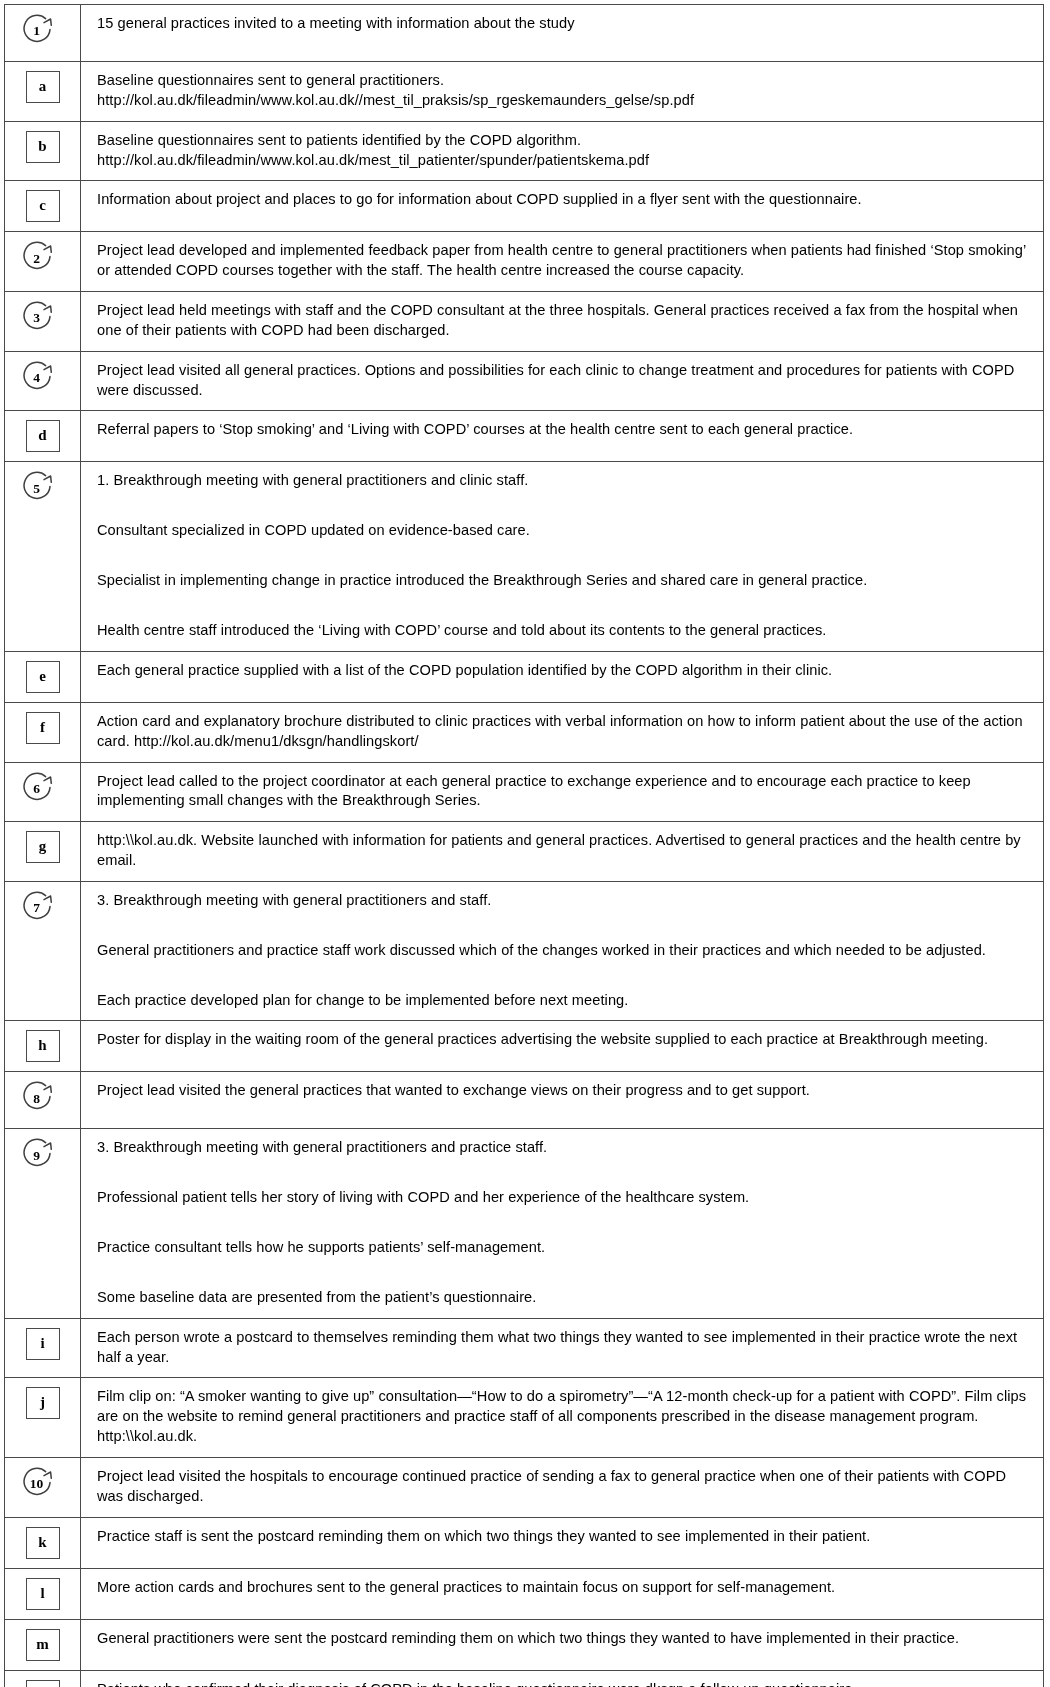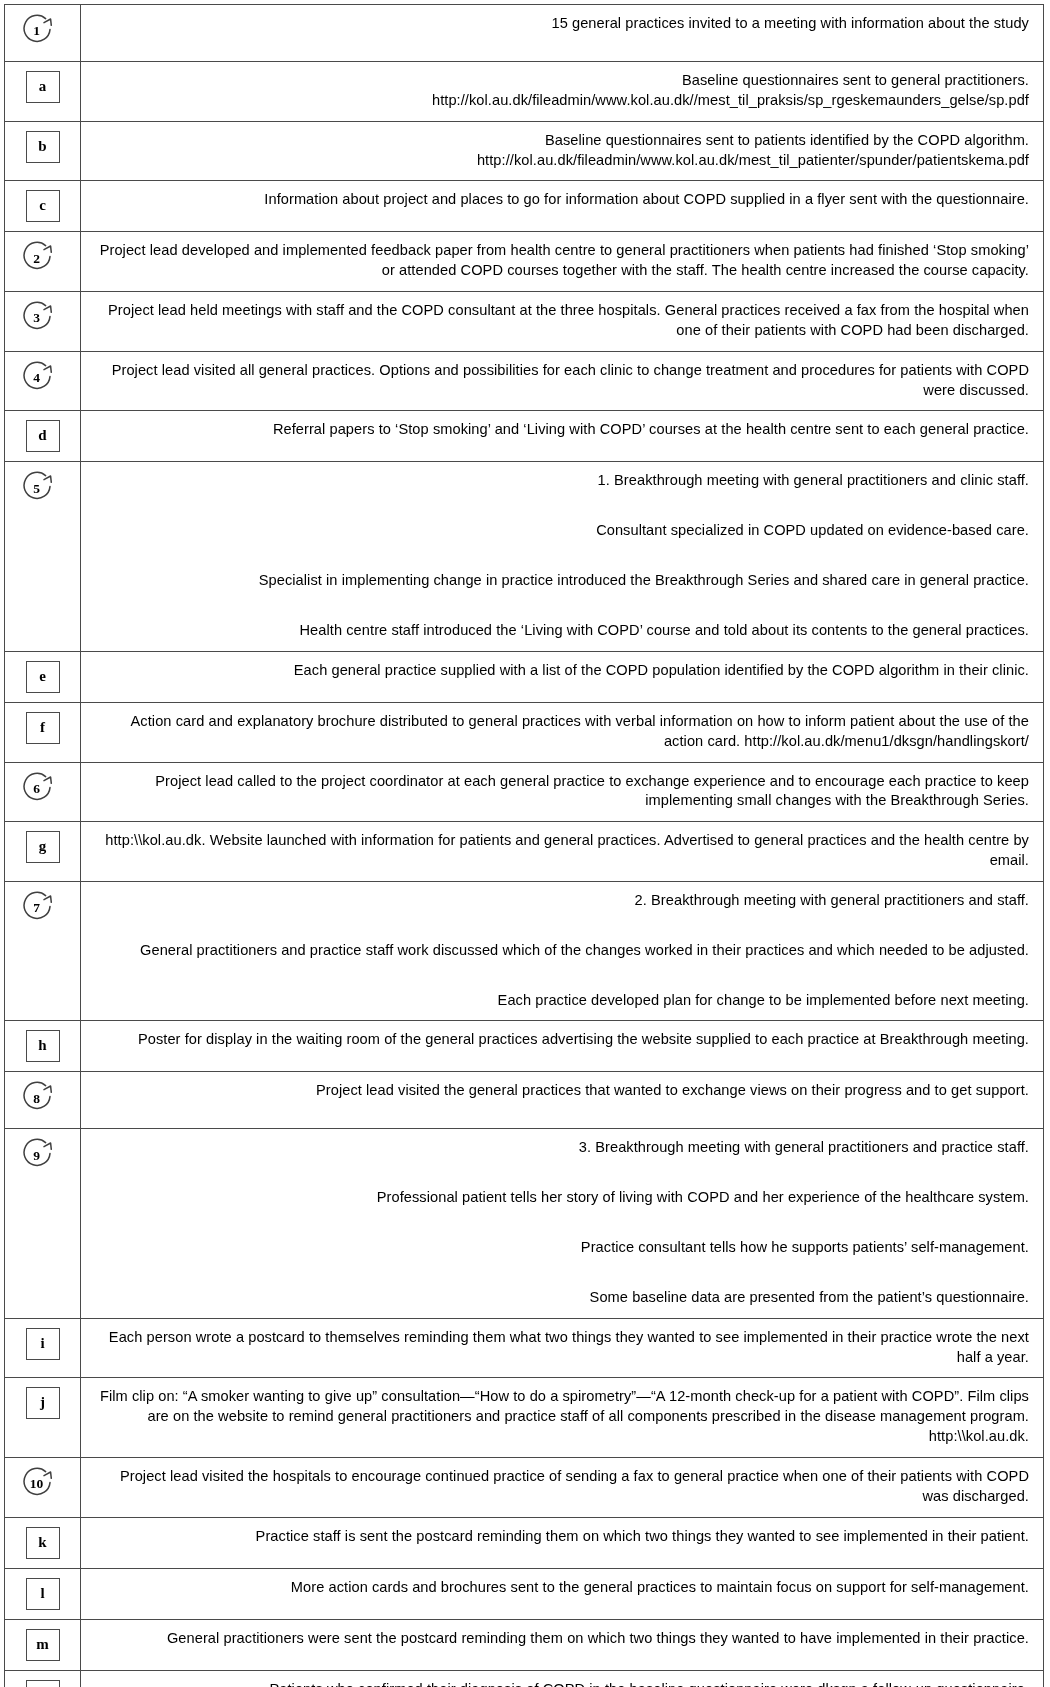--- a/index.html
+++ b/index.html
@@ -43,21 +43,20 @@
     vertical-align: top;
     padding: 9px 14px 10px 16px;
     box-sizing: border-box;
   }
   .para {
     font-size: 14.6px;
     line-height: 1.36;
     margin: 0 0 0 0;
     letter-spacing: 0.005em;
     word-break: break-word;
-    text-align: right;
   }
   .para + .para {
     margin-top: 30px;
   }
   
   .cycle-marker {
     display: inline-block;
     position: relative;
     width: 46px;
     height: 34px;
@@ -178,21 +177,21 @@
         </tr>
         <tr>
           <td class="marker-cell"><span class="letter-marker">e</span></td>
           <td class="text-cell">
             <p class="para">Each general practice supplied with a list of the COPD population identified by the COPD algorithm in their clinic.</p>
           </td>
         </tr>
         <tr>
           <td class="marker-cell"><span class="letter-marker">f</span></td>
           <td class="text-cell">
-            <p class="para">Action card and explanatory brochure distributed to general practices with verbal information on how to inform patient about the use of the action card. http://kol.au.dk/menu1/dksgn/handlingskort/</p>
+            <p class="para">Action card and explanatory brochure distributed to clinic practices with verbal information on how to inform patient about the use of the action card. http://kol.au.dk/menu1/dksgn/handlingskort/</p>
           </td>
         </tr>
         <tr>
           <td class="marker-cell"><span class="cycle-marker"><svg width="46" height="34" viewBox="0 0 46 34" aria-hidden="true">
                 <path d="M 25.6 4.6 A 13 13 0 1 0 30 15.6" fill="none" stroke="#3f3f3f" stroke-width="1.5" stroke-linecap="round"></path>
                 <path d="M 24.0 8.6 L 30.6 5.0 L 31.3 11.3" fill="none" stroke="#3f3f3f" stroke-width="1.5" stroke-linecap="round" stroke-linejoin="round"></path>
               </svg><span class="cycle-num">6</span></span></td>
           <td class="text-cell">
             <p class="para">Project lead called to the project coordinator at each general practice to exchange experience and to encourage each practice to keep implementing small changes with the Breakthrough Series.</p>
           </td>
@@ -202,21 +201,21 @@
           <td class="text-cell">
             <p class="para">http:\\kol.au.dk. Website launched with information for patients and general practices. Advertised to general practices and the health centre by email.</p>
           </td>
         </tr>
         <tr>
           <td class="marker-cell"><span class="cycle-marker"><svg width="46" height="34" viewBox="0 0 46 34" aria-hidden="true">
                 <path d="M 25.6 4.6 A 13 13 0 1 0 30 15.6" fill="none" stroke="#3f3f3f" stroke-width="1.5" stroke-linecap="round"></path>
                 <path d="M 24.0 8.6 L 30.6 5.0 L 31.3 11.3" fill="none" stroke="#3f3f3f" stroke-width="1.5" stroke-linecap="round" stroke-linejoin="round"></path>
               </svg><span class="cycle-num">7</span></span></td>
           <td class="text-cell">
-            <p class="para">2. Breakthrough meeting with general practitioners and staff.</p>
+            <p class="para">3. Breakthrough meeting with general practitioners and staff.</p>
             <p class="para">General practitioners and practice staff work discussed which of the changes worked in their practices and which needed to be adjusted.</p>
             <p class="para">Each practice developed plan for change to be implemented before next meeting.</p>
           </td>
         </tr>
         <tr>
           <td class="marker-cell"><span class="letter-marker">h</span></td>
           <td class="text-cell">
             <p class="para">Poster for display in the waiting room of the general practices advertising the website supplied to each practice at Breakthrough meeting.</p>
           </td>
         </tr>

